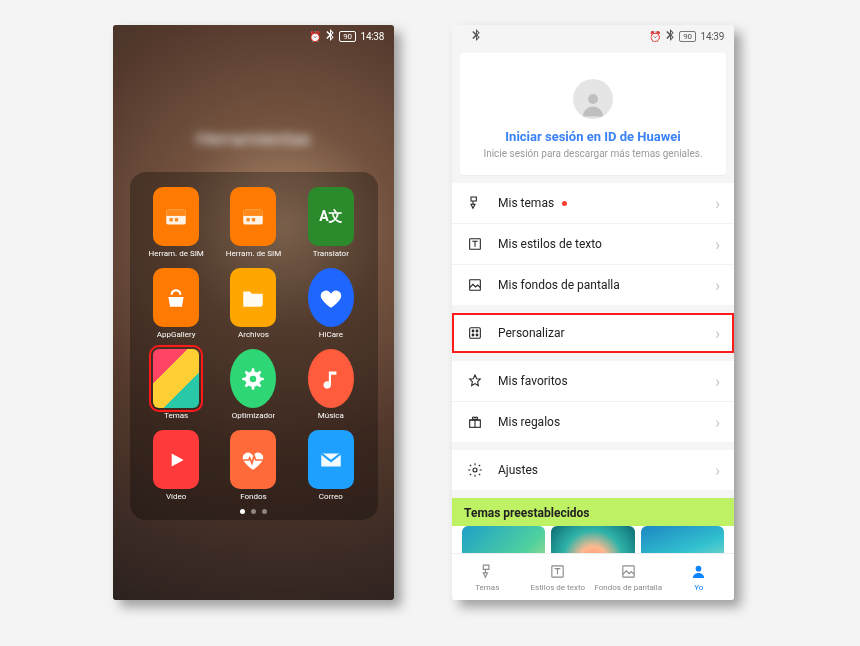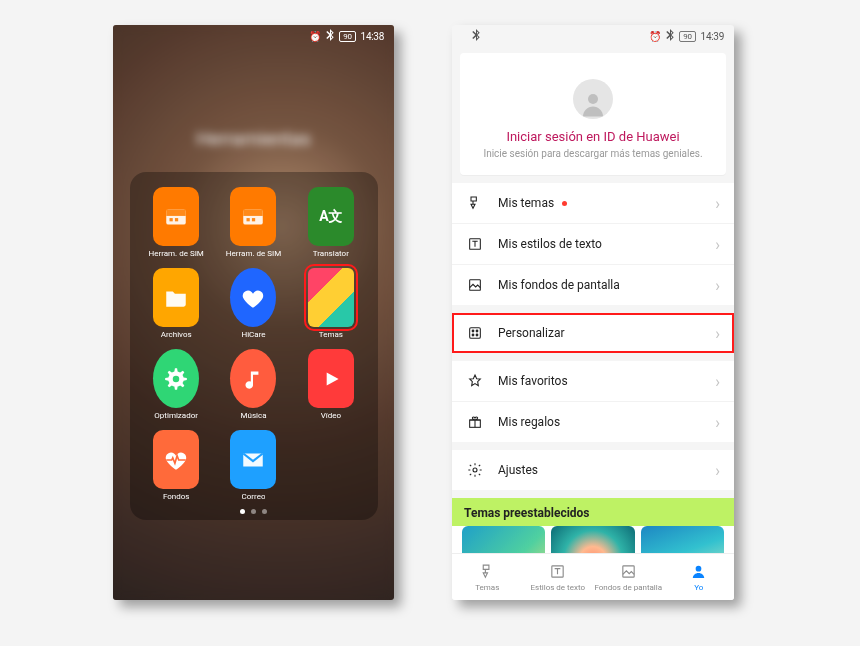--- a/index.html
+++ b/index.html
@@ -46,21 +46,21 @@
   .ic svg{width:26px;height:26px;}
   .glyph{color:#fff;font-size:22px;font-weight:700;}
 
   
   .phoneB{position:absolute;top:25px;left:452px;width:282px;height:575px;background:#f5f5f5;border-radius:3px;overflow:hidden;
           box-shadow:7px 7px 12px rgba(0,0,0,.35);color:#222;}
   .phoneB .statusbar{color:#555;}
   .login-card{margin:6px 8px 8px;background:#fff;border-radius:4px;padding:26px 10px 16px;text-align:center;box-shadow:0 1px 0 rgba(0,0,0,.03);}
   .avatar{width:40px;height:40px;border-radius:50%;background:#e5e5e5;margin:0 auto 10px;display:flex;align-items:flex-end;justify-content:center;overflow:hidden;}
   .avatar svg{width:30px;height:30px;fill:#bfbfbf;}
-  .login-title{font-size:13px;color:#be185d;}
+  .login-title{font-size:13px;color:#3b82f6;font-weight:bold;}
   .login-sub{font-size:10px;color:#9a9a9a;margin-top:4px;}
 
   .menu{margin:0 0 8px;background:#fff;}
   .menu-item{display:flex;align-items:center;height:40px;padding:0 14px;font-size:12px;color:#222;position:relative;}
   .menu-item + .menu-item{border-top:1px solid #f2f2f2;}
   .mi-icon{width:18px;height:18px;margin-right:14px;display:flex;align-items:center;justify-content:center;}
   .mi-icon svg{width:16px;height:16px;}
   .chev{margin-left:auto;color:#c5c5c5;font-size:16px;}
   .badge-dot{width:5px;height:5px;border-radius:50%;background:#ff3b30;display:inline-block;margin-left:8px;}
   .hilite-row{box-shadow:inset 0 0 0 2px #ff1a1a;}
@@ -142,20 +142,28 @@
         <div class="app-label">Herram. de SIM</div>
       </div>
       <div class="app">
         <div class="app-icon ic-trans">
               <span class="glyph" style="font-size:14px;">A文</span>
             </div>
         <div class="app-label">Translator</div>
       </div>
 
       <div class="app">
+        <div class="app-icon ic-appg ic">
+          <svg viewBox="0 0 24 24" fill="#fff">
+                <path d="M12 4c3 0 5 2 5 5h-2c0-2-1-3-3-3s-3 1-3 3H7c0-3 2-5 5-5zm-7 7h14l-1.5 9h-11z"></path>
+              </svg>
+        </div>
+        <div class="app-label">AppGallery</div>
+      </div>
+      <div class="app">
         <div class="app-icon ic-files ic">
           <svg viewBox="0 0 24 24" fill="#fff">
                 <path d="M3 6h6l2 2h10v10a2 2 0 01-2 2H3z" opacity=".95"></path>
               </svg>
         </div>
         <div class="app-label">Archivos</div>
       </div>
       <div class="app">
         <div class="app-icon ic-hicare ic" style="border-radius:50%;">
           <svg viewBox="0 0 24 24" fill="#fff">

